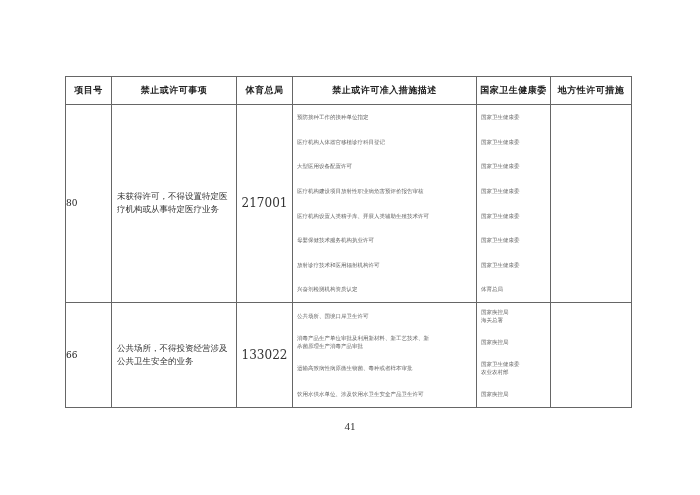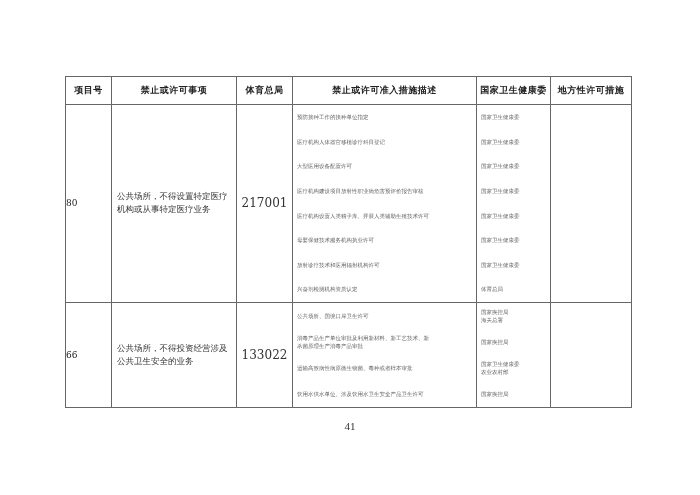--- a/index.html
+++ b/index.html
@@ -40,21 +40,21 @@
       <th>禁止或许可事项</th>
       <th>体育总局</th>
       <th>禁止或许可准入措施描述</th>
       <th>国家卫生健康委</th>
       <th>地方性许可措施</th>
     </tr>
 
     <tr class="r80" style="height:197px;">
       <td class="num">80</td>
       <td>
-            <div class="item">公共场所，不得设置特定医疗机构或从事特定医疗业务</div>
+            <div class="item">未获得许可，不得设置特定医疗机构或从事特定医疗业务</div>
           </td>
       <td class="code">217001</td>
       <td>
         <div class="list">
           <div class="li">
                 <span class="desc-line">预防接种工作的接种单位指定</span>
               </div>
           <div class="li">
                 <span class="desc-line">医疗机构人体器官移植诊疗科目登记</span>
               </div>

